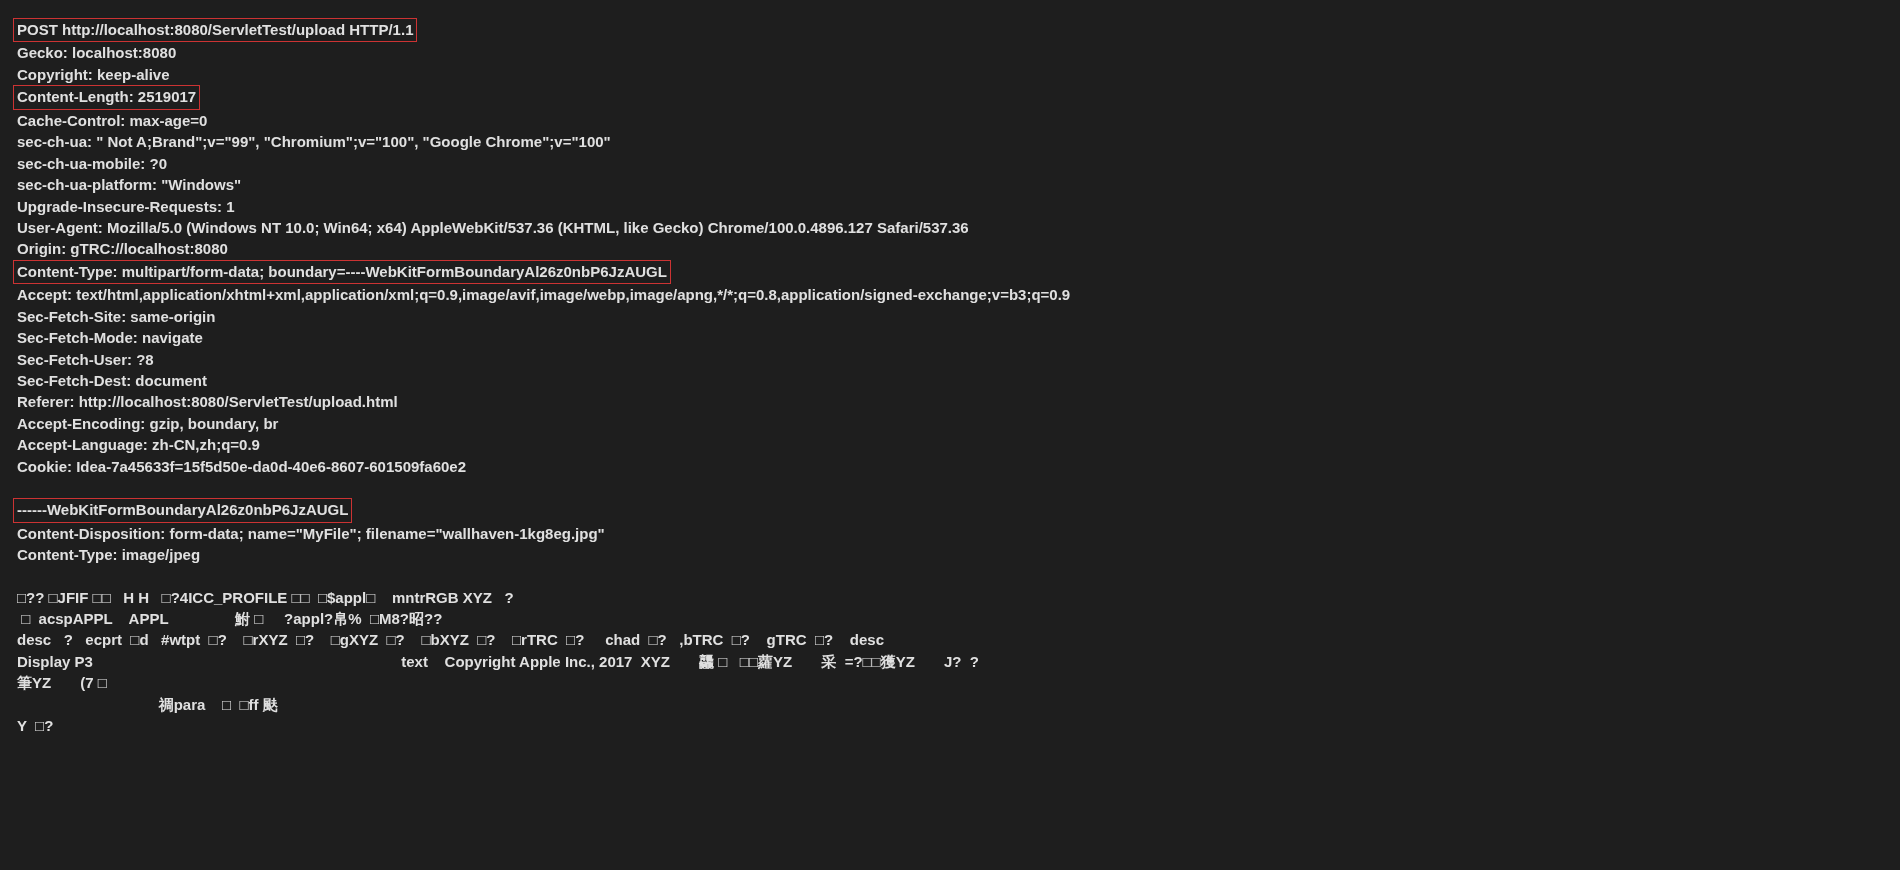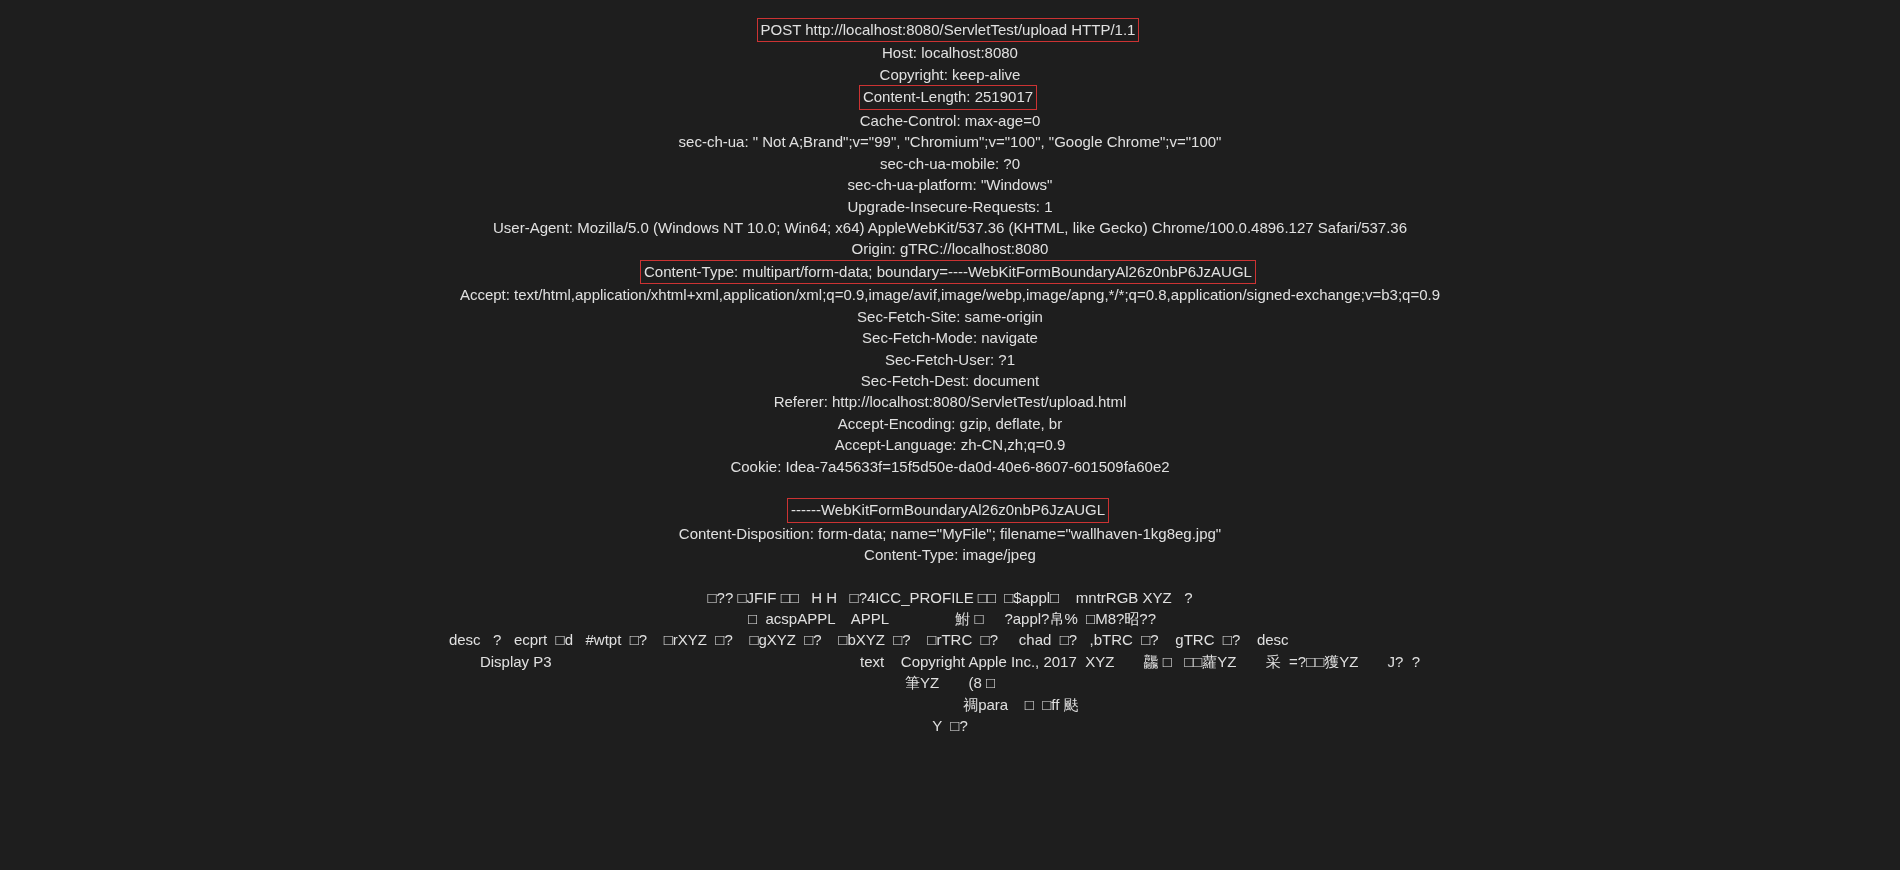--- a/index.html
+++ b/index.html
@@ -13,65 +13,64 @@
       font-family: "Segoe UI", Arial, sans-serif;
       font-size: 15px;
       padding: 18px 17px;
       line-height: 1.43;
       width: 1900px;
       height: 870px;
       overflow: hidden;
     }
     .line {
       white-space: pre;
-      font-weight: 400;
-      text-align: center;
+      font-weight: 700;
     }
     .hl {
       border: 1px solid #cc3333;
       display: inline-block;
       padding: 0 3px 1px 3px;
       margin-left: -4px;
     }
     .gap {
       height: 21px;
     }
   </style>
 </head>
 <body>
 
 <div class="line"><span class="hl">POST http://localhost:8080/ServletTest/upload HTTP/1.1</span></div>
-<div class="line">Host: localhost:8080</div>
+<div class="line">Gecko: localhost:8080</div>
 <div class="line">Copyright: keep-alive</div>
 <div class="line"><span class="hl">Content-Length: 2519017</span></div>
 <div class="line">Cache-Control: max-age=0</div>
 <div class="line">sec-ch-ua: " Not A;Brand";v="99", "Chromium";v="100", "Google Chrome";v="100"</div>
 <div class="line">sec-ch-ua-mobile: ?0</div>
 <div class="line">sec-ch-ua-platform: "Windows"</div>
 <div class="line">Upgrade-Insecure-Requests: 1</div>
 <div class="line">User-Agent: Mozilla/5.0 (Windows NT 10.0; Win64; x64) AppleWebKit/537.36 (KHTML, like Gecko) Chrome/100.0.4896.127 Safari/537.36</div>
 <div class="line">Origin: gTRC://localhost:8080</div>
 <div class="line"><span class="hl">Content-Type: multipart/form-data; boundary=----WebKitFormBoundaryAl26z0nbP6JzAUGL</span></div>
 <div class="line">Accept: text/html,application/xhtml+xml,application/xml;q=0.9,image/avif,image/webp,image/apng,*/*;q=0.8,application/signed-exchange;v=b3;q=0.9</div>
 <div class="line">Sec-Fetch-Site: same-origin</div>
 <div class="line">Sec-Fetch-Mode: navigate</div>
-<div class="line">Sec-Fetch-User: ?1</div>
+<div class="line">Sec-Fetch-User: ?8</div>
 <div class="line">Sec-Fetch-Dest: document</div>
 <div class="line">Referer: http://localhost:8080/ServletTest/upload.html</div>
-<div class="line">Accept-Encoding: gzip, deflate, br</div>
+<div class="line">Accept-Encoding: gzip, boundary, br</div>
 <div class="line">Accept-Language: zh-CN,zh;q=0.9</div>
 <div class="line">Cookie: Idea-7a45633f=15f5d50e-da0d-40e6-8607-601509fa60e2</div>
 
 <div class="gap"></div>
 
 <div class="line"><span class="hl">------WebKitFormBoundaryAl26z0nbP6JzAUGL</span></div>
 <div class="line">Content-Disposition: form-data; name="MyFile"; filename="wallhaven-1kg8eg.jpg"</div>
 <div class="line">Content-Type: image/jpeg</div>
 
 <div class="gap"></div>
 
 <div class="line">□?? □JFIF □□   H H   □?4ICC_PROFILE □□  □$appl□    mntrRGB XYZ   ?</div>
 <div class="line"> □  acspAPPL    APPL                鮒 □     ?appl?帛%  □M8?昭??</div>
 <div class="line">desc   ?   ecprt  □d   #wtpt  □?    □rXYZ  □?    □gXYZ  □?    □bXYZ  □?    □rTRC  □?     chad  □?   ,bTRC  □?    gTRC  □?    desc                                       </div>
 <div class="line">Display P3                                                                          text    Copyright Apple Inc., 2017  XYZ       龘 □   □□蘿YZ       采  =?□□獲YZ       J?  ?</div>
-<div class="line">筆YZ       (8 □</div>
+<div class="line">筆YZ       (7 □</div>
 <div class="line">                                  禂para    □  □ff 颫</div>
 <div class="line">Y  □?</div>
 
 </body></html>

